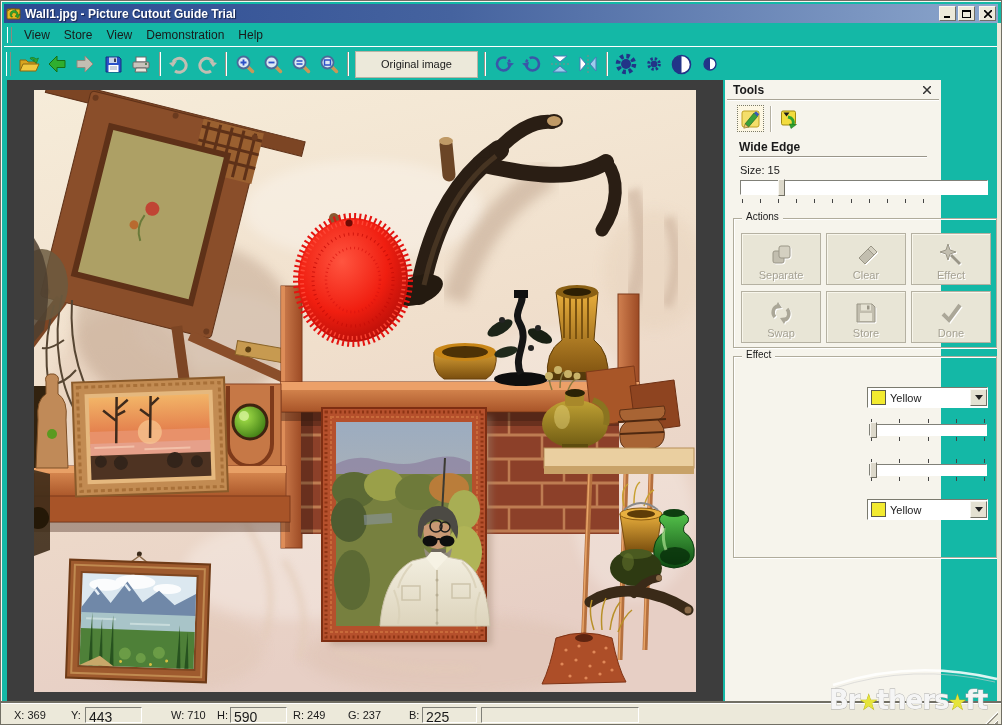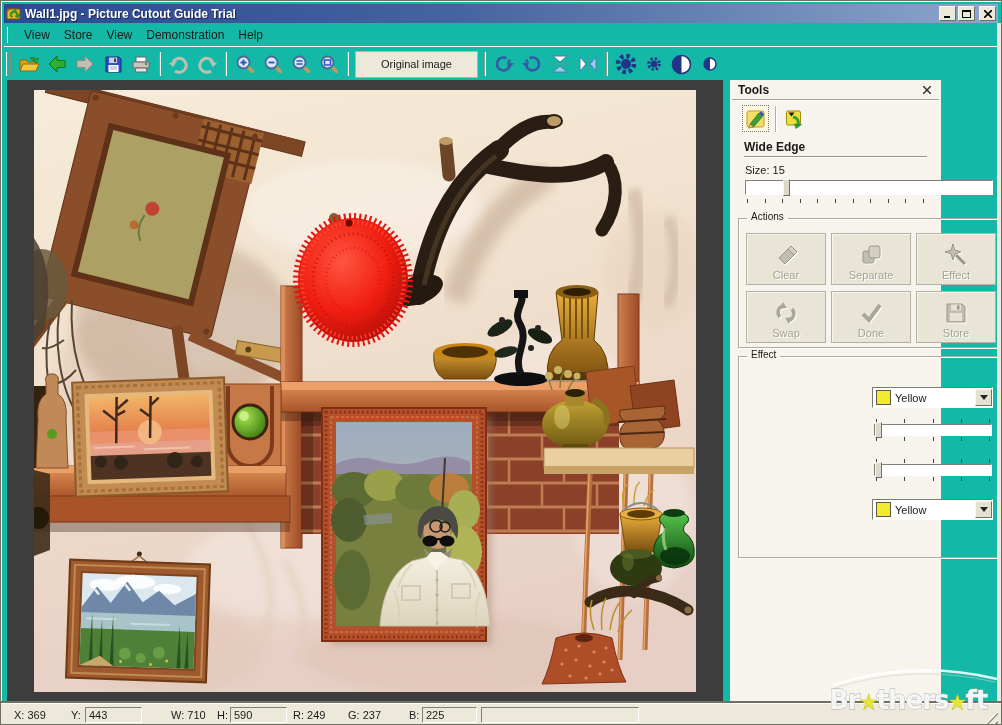--- a/index.html
+++ b/index.html
@@ -25,21 +25,21 @@
   .grip2{width:3px;height:24px;border-left:1px solid #FFF;border-right:1px solid #8E8A7E;margin:0 4px 0 2px;}
   .tb{width:28px;height:27px;display:flex;align-items:center;justify-content:center;}
   .tsep{width:0;height:24px;border-left:1px solid #9A9689;border-right:1px solid #FFF;margin:0 4px;}
   .tb-text{height:25px;display:flex;align-items:center;padding:0 25px;font-size:11px;color:#1a1a1a;
            border:1px solid #B8B4A4;background:#ECE9DA;margin:0 2px;}
   
   .canvas{position:absolute;left:6px;top:79px;width:716px;height:623px;background:#3D3D3D;}
   .photo{position:absolute;left:27px;top:10px;width:662px;height:602px;}
   
   .panel{position:absolute;left:722px;top:79px;width:218px;height:623px;background:#F6F4EC;
-         border-left:7px solid #14b8a6;box-sizing:border-box;font-size:11px;color:#1a1a1a;}
+         border-left:2px solid #14b8a6;box-sizing:border-box;font-size:11px;color:#1a1a1a;}
   .panel-title{position:absolute;left:8px;top:3px;font-weight:bold;font-size:12px;}
   .panel-close{position:absolute;right:8px;top:4px;width:12px;height:12px;display:flex;align-items:center;justify-content:center;}
   .panel-hr{position:absolute;left:2px;right:2px;top:19px;border-top:1px solid #A8A496;border-bottom:1px solid #FFF;}
   .toolbtn1{position:absolute;left:12px;top:25px;width:27px;height:27px;background:#FDF7E3;
             border:1px dotted #7A7A6A;display:flex;align-items:center;justify-content:center;box-sizing:border-box;}
   .toolsep{position:absolute;left:45px;top:26px;width:0;height:26px;border-left:1px solid #B5B1A2;border-right:1px solid #FFF;}
   .toolbtn2{position:absolute;left:51px;top:25px;width:27px;height:27px;display:flex;align-items:center;justify-content:center;}
   .wide-edge{position:absolute;left:14px;top:60px;font-weight:bold;font-size:12px;}
   .we-hr{position:absolute;left:14px;right:14px;top:76px;border-top:1px solid #999589;border-bottom:1px solid #FFF;}
   .size-label{position:absolute;left:15px;top:84px;}
@@ -72,21 +72,21 @@
   .eticks i{width:1px;height:4px;background:#444;}
   .egroove{position:relative;height:12px;background:#FFF;border:1px solid;border-color:#808078 #FFF #FFF #808078;
            box-sizing:border-box;margin:1px 0;}
   .egroove .thumb{position:absolute;left:0;top:-3px;width:7px;height:16px;background:#DCD8CA;
                   border:1px solid;border-color:#F8F6F0 #716F64 #716F64 #F8F6F0;box-sizing:border-box;}
   
   .statusbar{position:absolute;left:0;right:0;top:702px;height:23px;background:#ECE9DA;
              border-top:1px solid #FFF;box-shadow:0 -2px 0 #716F64;font-size:11px;color:#1a1a1a;}
   .statusbar span{position:absolute;top:5px;}
   .sbox{position:absolute;top:3px;height:16px;background:#ECE9DA;border:1px solid;
-        border-color:#808078 #FFF #FFF #808078;box-sizing:border-box;padding:1px 3px;font-size:11px;}
+        border-color:#808078 #FFF #FFF #808078;box-sizing:border-box;padding:1px 3px;font-size:14px;}
   .resize-grip{position:absolute;right:3px;bottom:3px;width:13px;height:13px;
                background:repeating-linear-gradient(135deg,transparent 0 3px,#FFF 3px 4px,#9A9689 4px 6px);
                clip-path:polygon(100% 0,100% 100%,0 100%);}
   
   .watermark{position:absolute;left:824px;top:656px;width:176px;height:62px;pointer-events:none;}
   .right-edge{position:absolute;left:996px;top:22px;bottom:0;width:6px;background:#ECE9DA;}
 </style>
 </head>
 <body>
 
@@ -760,62 +760,62 @@
         <i></i>
         <i></i>
         <i></i>
     </div>
 
     <div class="groupbox" style="left:8px;top:138px;width:264px;height:130px;">
       <div class="legend">Actions</div>
       <div class="act-grid">
         <div class="abtn">
           <svg width="26" height="26" viewBox="0 0 26 26">
+            <rect x="5" y="9" width="11" height="12" rx="2" fill="#C2BEAF" stroke="#9A9687"></rect>
+            <rect x="11" y="4" width="11" height="12" rx="2" fill="#D4D0C1" stroke="#9A9687"></rect>
+          </svg>
+          <span class="albl">Separate</span>
+        </div>
+        <div class="abtn">
+          <svg width="26" height="26" viewBox="0 0 26 26">
             <polygon points="6,16 15,7 21,13 12,22" fill="#C2BEAF" stroke="#9A9687"></polygon>
             <polygon points="15,7 18,4 24,10 21,13" fill="#D4D0C1" stroke="#9A9687"></polygon>
           </svg>
           <span class="albl">Clear</span>
-        </div>
-        <div class="abtn">
-          <svg width="26" height="26" viewBox="0 0 26 26">
-            <rect x="5" y="9" width="11" height="12" rx="2" fill="#C2BEAF" stroke="#9A9687"></rect>
-            <rect x="11" y="4" width="11" height="12" rx="2" fill="#D4D0C1" stroke="#9A9687"></rect>
-          </svg>
-          <span class="albl">Separate</span>
         </div>
         <div class="abtn">
           <svg width="26" height="26" viewBox="0 0 26 26">
             <polygon points="10,2 12,8 18,10 12,12 10,18 8,12 2,10 8,8" fill="#C2BEAF" stroke="#9A9687"></polygon>
             <line x1="13" y1="13" x2="22" y2="22" stroke="#9A9687" stroke-width="3"></line>
           </svg>
           <span class="albl">Effect</span>
         </div>
         <div class="abtn">
           <svg width="26" height="26" viewBox="0 0 26 26">
             <path d="M7,17 A7,7 0 0 1 9,6" fill="none" stroke="#ABA798" stroke-width="3.5"></path>
             <polygon points="10,2 14,8 6,9" fill="#ABA798"></polygon>
             <path d="M19,9 A7,7 0 0 1 17,20" fill="none" stroke="#ABA798" stroke-width="3.5"></path>
             <polygon points="16,24 12,18 20,17" fill="#ABA798"></polygon>
           </svg>
           <span class="albl">Swap</span>
         </div>
         <div class="abtn">
           <svg width="26" height="26" viewBox="0 0 26 26">
-            <polyline points="5,14 11,20 22,5" fill="none" stroke="#ABA798" stroke-width="4"></polyline>
-          </svg>
-          <span class="albl">Done</span>
-        </div>
-        <div class="abtn">
-          <svg width="26" height="26" viewBox="0 0 26 26">
             <path d="M4,4 h15 l3,3 v15 h-18 z" fill="#C2BEAF" stroke="#9A9687"></path>
             <rect x="8" y="4.5" width="10" height="6" fill="#E6E3D4"></rect>
               <rect x="14" y="5.5" width="2.5" height="4" fill="#9A9687"></rect>
             <rect x="7" y="13" width="12" height="8" fill="#E6E3D4"></rect>
           </svg>
           <span class="albl">Store</span>
+        </div>
+        <div class="abtn">
+          <svg width="26" height="26" viewBox="0 0 26 26">
+            <polyline points="5,14 11,20 22,5" fill="none" stroke="#ABA798" stroke-width="4"></polyline>
+          </svg>
+          <span class="albl">Done</span>
         </div>
       </div>
     </div>
 
     <div class="groupbox" style="left:8px;top:276px;width:264px;height:202px;">
       <div class="legend">Effect</div>
 
 
       <div class="dd" style="top:30px;">
         <span class="swatch" style="background:#F2EA30;"></span>

